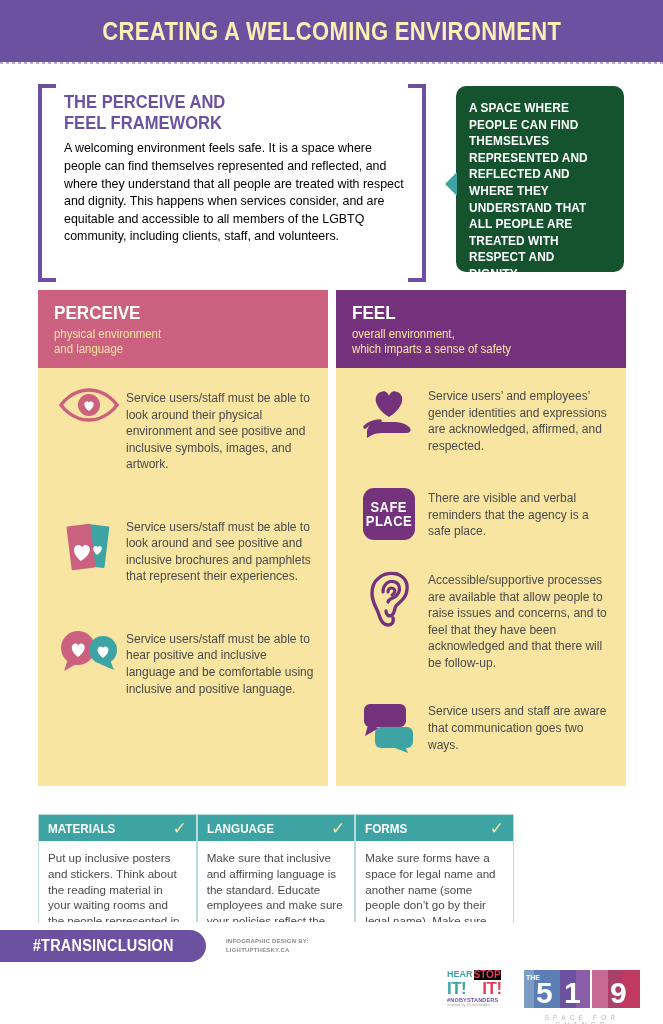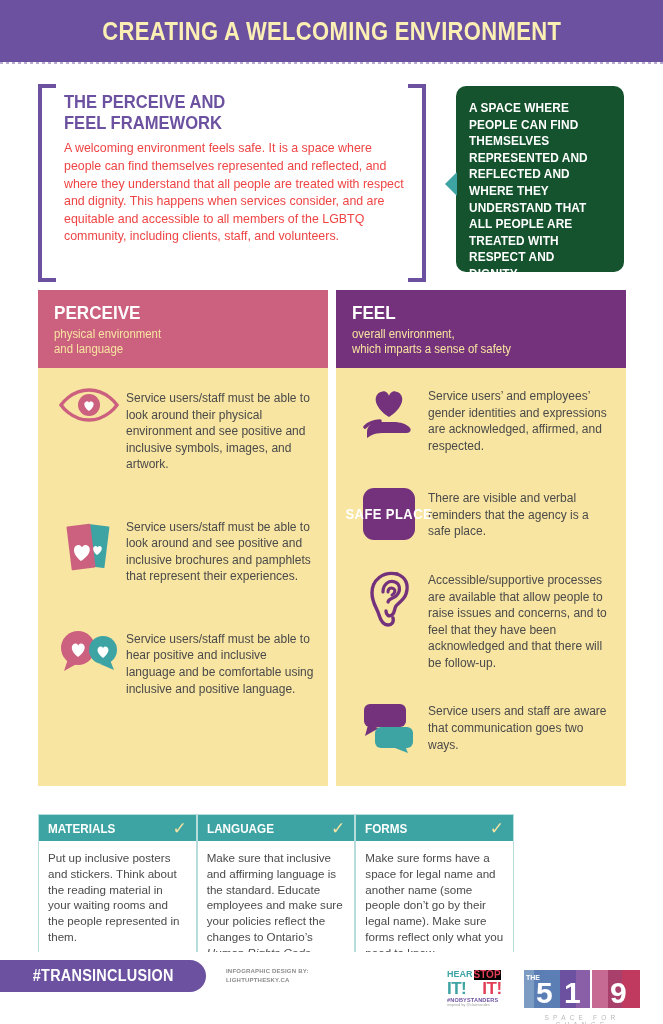--- a/index.html
+++ b/index.html
@@ -27,21 +27,21 @@
   .framework{position:absolute;left:38px;top:84px;width:388px;height:190px;}
   .brk{position:absolute;top:0;width:14px;height:190px;border:4px solid #6B51A0;}
   .brk-l{left:0;border-right:none;}
   .brk-r{right:0;border-left:none;}
   .fw-inner{position:absolute;left:26px;top:8px;width:340px;}
   .fw-title{
     color:#6B51A0;font-size:18px;font-weight:bold;line-height:1.15;
     font-family:"Liberation Sans Narrow","Liberation Sans",sans-serif;
     transform:scaleX(.92);transform-origin:left center;margin-bottom:7px;
   }
-  .fw-body{color:#ef4444;font-size:12.4px;line-height:1.42;}
+  .fw-body{color:#000000;font-size:12.4px;line-height:1.42;}
 
   
   .callout{
     position:absolute;left:456px;top:86px;width:168px;height:186px;
     background:#14532d;border-radius:10px;box-sizing:border-box;padding:14px 13px;
   }
   .callout-text{
     color:#ffffff;font-size:12.6px;font-weight:bold;line-height:1.32;letter-spacing:.1px;
     font-family:"Liberation Sans Narrow","Liberation Sans",sans-serif;
     transform:scaleX(.94);transform-origin:left top;
@@ -82,21 +82,21 @@
   .p-item3{margin-top:44px;}
   .f-item1{margin-top:4px;}
   .f-item2{margin-top:34px;}
   .f-item3{margin-top:30px;}
   .f-item4{margin-top:30px;}
   .f-item1 .item-icon,.f-item2 .item-icon,.f-item3 .item-icon,.f-item4 .item-icon{
     width:78px;flex:0 0 78px;}
 
   .safe-badge{
     width:52px;height:52px;border-radius:11px;background:#74327C;
-    display:flex;flex-direction:row;align-items:center;justify-content:center;
+    display:flex;flex-direction:column;align-items:center;justify-content:center;
   }
   .safe-badge span{
     color:#ffffff;font-size:14px;font-weight:bold;line-height:1.04;letter-spacing:.5px;
     font-family:"Liberation Sans Narrow","Liberation Sans",sans-serif;
     transform:scaleX(.93);
   }
 
   
   .cards{position:absolute;left:38px;top:814px;width:476px;display:flex;justify-content:space-between;}
   .card{width:188px;border:1px solid #b7dcdc;box-sizing:border-box;background:#fff;}
@@ -107,21 +107,21 @@
   .card-title{
     color:#ffffff;font-size:13px;font-weight:bold;
     font-family:"Liberation Sans Narrow","Liberation Sans",sans-serif;
     transform:scaleX(.9);transform-origin:left center;
   }
   .check{color:#F3E4A3;font-size:17px;font-weight:bold;line-height:1;}
   .card-body{padding:9px 9px 11px 9px;color:#4a4a4a;font-size:11.6px;line-height:1.36;min-height:90px;}
   .card-body i{}
 
   
-  .footer{position:absolute;left:0;top:952px;width:663px;height:62px;background:#ffffff;}
+  .footer{position:absolute;left:0;top:922px;width:663px;height:62px;background:#ffffff;}
   .hashtag-pill{
     position:absolute;left:0;top:8px;width:206px;height:32px;
     background:#6B51A0;border-radius:0 16px 16px 0;
     display:flex;align-items:center;justify-content:center;
   }
   .hashtag-pill span{
     color:#ffffff;font-size:16px;font-weight:bold;letter-spacing:.3px;
     font-family:"Liberation Sans Narrow","Liberation Sans",sans-serif;
     transform:scaleX(.9);
   }

